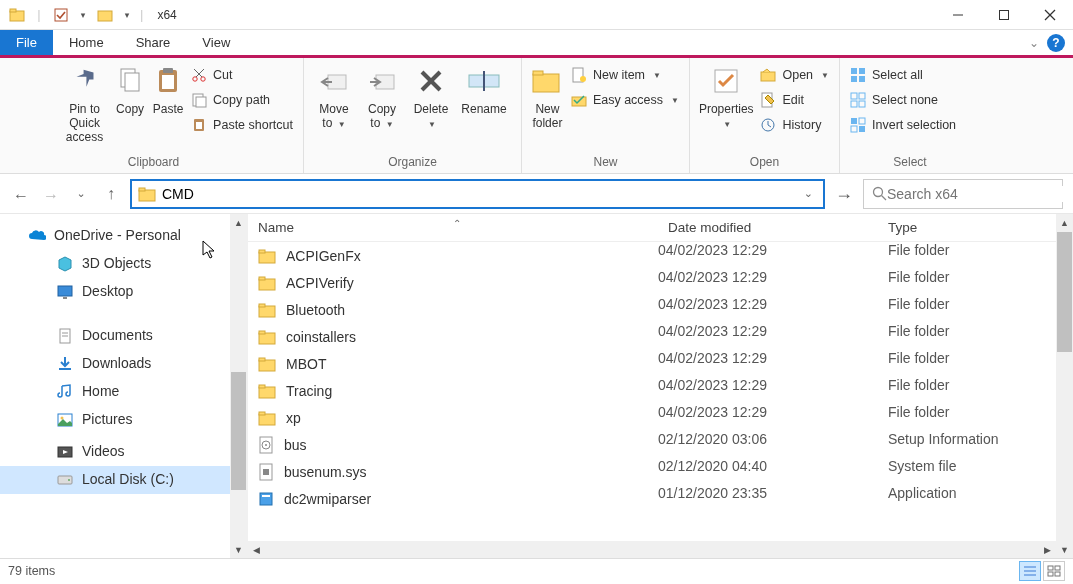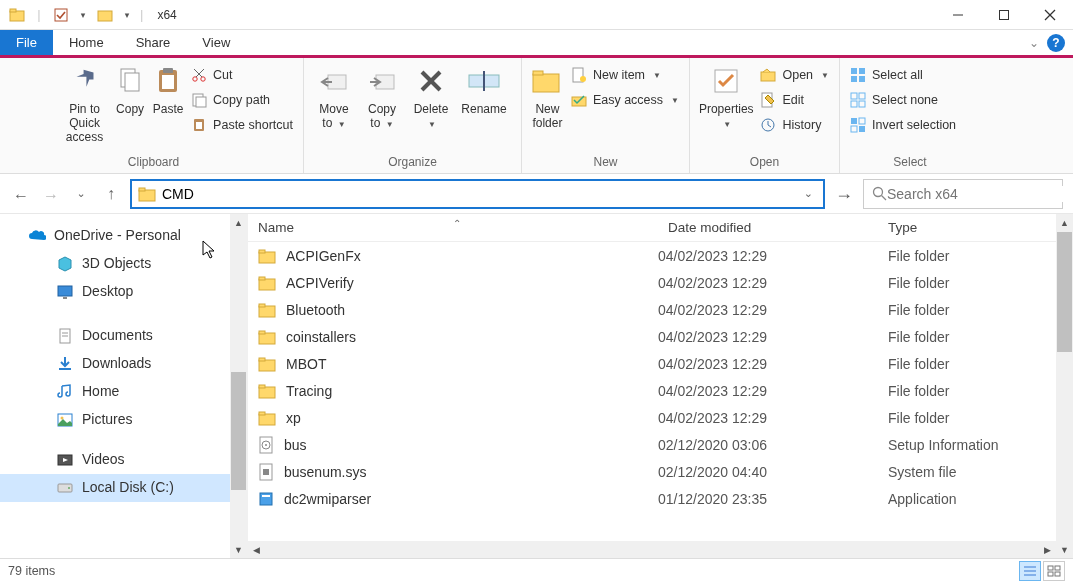--- a/index.html
+++ b/index.html
@@ -57,21 +57,21 @@
 .np-scroll .arr { position: absolute; left: 0; right: 0; height: 17px; display: flex; align-items: center; justify-content: center; font-size: 9px; color: #555; }
 
 .filepane { flex: 1; position: relative; overflow: hidden; }
 .fp-header { display: flex; height: 28px; align-items: center; border-bottom: 1px solid #eee; font-size: 13.5px; color: #444; }
 .fp-header .col { padding: 0 10px; }
 .fp-header .col.name { width: 410px; position: relative; }
 .fp-header .col.date { width: 220px; }
 .fp-header .col.type { flex: 1; }
 .fp-header .sort-ar { position: absolute; left: 50%; top: -2px; font-size: 10px; color: #666; }
 .fp-list { overflow-y: auto; height: 300px; }
-.fp-row { display: flex; align-items: center; height: 27px; font-size: 14px; cursor: pointer; }
+.fp-row { display: flex; height: 27px; font-size: 14px; cursor: pointer; }
 .fp-row .c-name { width: 410px; display: flex; align-items: center; gap: 10px; padding-left: 10px; }
 .fp-row .c-date { width: 220px; color: #555; }
 .fp-row .c-type { flex: 1; color: #555; padding-left: 10px; }
 .fp-scroll { position: absolute; right: 0; top: 0; width: 17px; height: 100%; background: #f0f0f0; }
 .fp-scroll .thumb { position: absolute; left: 1px; right: 1px; top: 18px; height: 120px; background: #c0c0c0; }
 .fp-scroll .arr { position: absolute; left: 0; right: 0; height: 17px; display: flex; align-items: center; justify-content: center; font-size: 9px; color: #555; }
 .fp-hscroll { position: absolute; left: 0; bottom: 0; right: 17px; height: 17px; background: #f0f0f0; }
 .fp-hscroll .arr { position: absolute; top: 0; bottom: 0; width: 17px; display: flex; align-items: center; justify-content: center; font-size: 9px; color: #555; }
 
 
@@ -465,21 +465,21 @@
       <div class="nav-item lvl1" style="margin-top: 0px;">
         <span class="nic">
           <svg width="18" height="18">
             <rect x="2" y="3" width="14" height="12" fill="#fff" stroke="#2a80d0"></rect>
             <circle cx="6" cy="7" r="1.5" fill="#f0c050"></circle>
             <path d="M2 13 l5 -5 l4 4 l3 -2 l2 2 v3 h-14 z" fill="#4aa060"></path>
           </svg>
         </span>
         <span>Pictures</span>
       </div>
-      <div class="nav-item lvl1" style="margin-top: 12px;">
+      <div class="nav-item lvl1" style="margin-top: 4px;">
         <span class="nic">
           <svg width="18" height="18">
             <rect x="2" y="4" width="14" height="10" fill="#555" stroke="#333"></rect>
             <path d="M7 7 l5 2 l-5 2 z" fill="#fff"></path>
           </svg>
         </span>
         <span>Videos</span>
       </div>
       <div class="nav-item lvl1 selected" style="margin-top: 0px;">
         <span class="nic">

